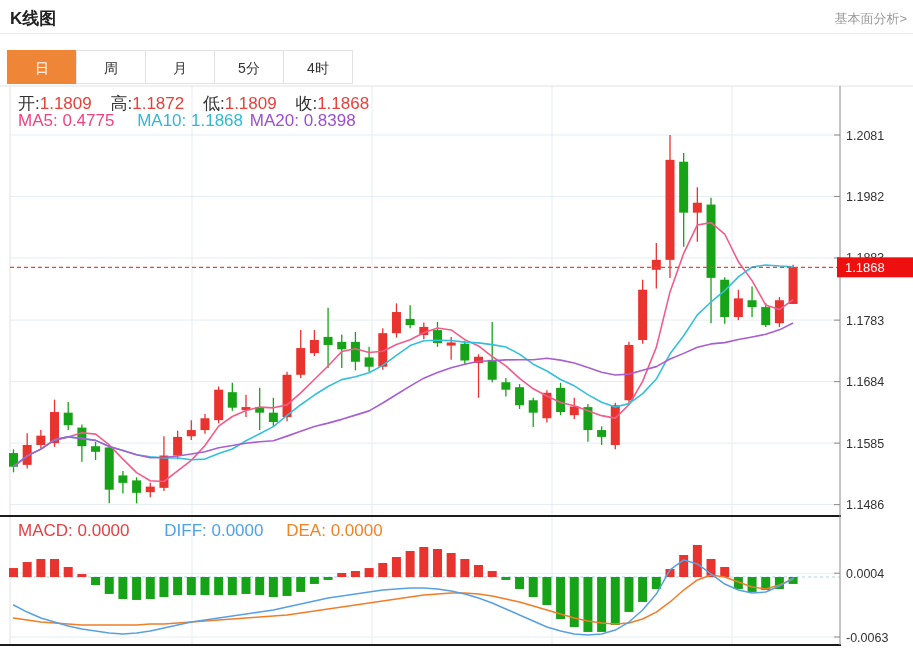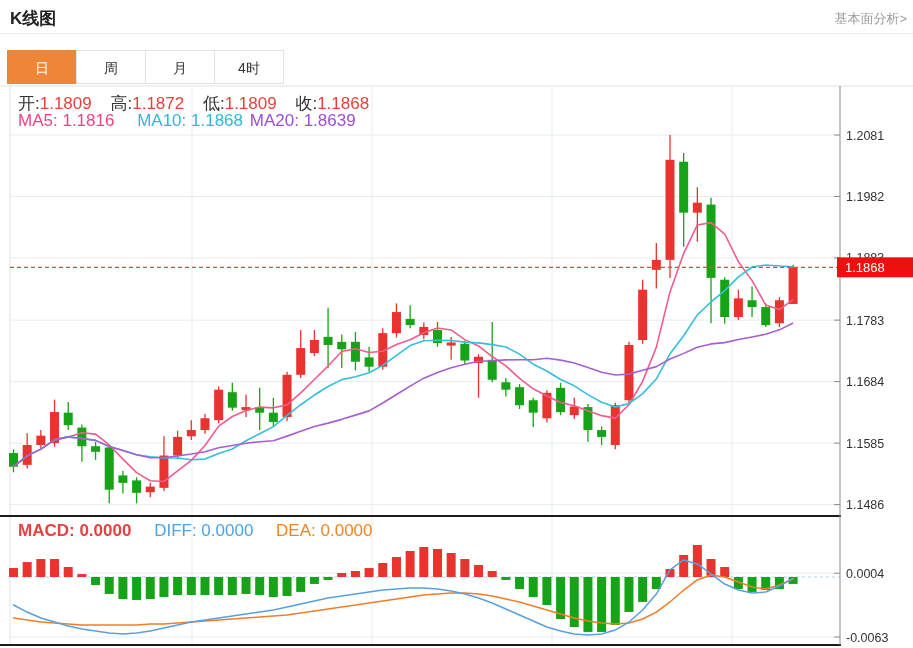--- a/index.html
+++ b/index.html
@@ -13,37 +13,38 @@
        border:1px solid #e2e2e2;margin-left:-1px;background:#fff;cursor:pointer;box-sizing:border-box;}
   .tab.active{background:#ef8536;border-color:#ef8536;color:#fff;}
   #chart-svg{position:absolute;left:0;top:0;font-family:"Liberation Sans",sans-serif;}
   .legend{position:absolute;left:18px;font-size:17px;white-space:nowrap;}
   .legend .pair{margin-right:14px;}
   .lbl{color:#333;}
   .val-red{color:#e8403a;}
   .ma5{color:#f0437b;margin-right:18px;}
   .ma10{color:#2fb8d8;margin-right:2px;}
   .ma20{color:#9d4ed1;}
-  .macd-k{color:#e64040;margin-right:18px;font-weight:bold;}
+  .macd-k{color:#e64040;margin-right:30px;}
   .diff-k{color:#4da3e8;margin-right:18px;}
   .dea-k{color:#f08424;}
 </style>
 </head>
 <body>
 
 <div class="stage">
 
   <div class="page-title">K线图</div>
   <div class="top-link">基本面分析&gt;</div>
   <div class="hdr-divider"></div>
 
   <div class="tabs">
     <div class="tab active">日</div>
     <div class="tab">周</div>
     <div class="tab">月</div>
+    <div class="tab">5分</div>
     <div class="tab">4时</div>
   </div>
 
   <svg id="chart-svg" width="913" height="648">
       <line x1="192" y1="86" x2="192" y2="644" stroke="#e6edf2" stroke-width="1"></line>
       <line x1="372" y1="86" x2="372" y2="644" stroke="#e6edf2" stroke-width="1"></line>
       <line x1="552" y1="86" x2="552" y2="644" stroke="#e6edf2" stroke-width="1"></line>
       <line x1="732" y1="86" x2="732" y2="644" stroke="#e6edf2" stroke-width="1"></line>
       <line x1="10" y1="135" x2="840" y2="135" stroke="#e6edf2" stroke-width="1"></line>
       <line x1="10" y1="196.49880000000013" x2="840" y2="196.49880000000013" stroke="#e6edf2" stroke-width="1"></line>
@@ -263,23 +264,23 @@
     </svg>
 
   <div class="legend" style="top:92px">
     <span class="pair"><span class="lbl">开:</span><span class="val-red">1.1809</span></span>
     <span class="pair"><span class="lbl">高:</span><span class="val-red">1.1872</span></span>
     <span class="pair"><span class="lbl">低:</span><span class="val-red">1.1809</span></span>
     <span class="pair"><span class="lbl">收:</span><span class="val-red">1.1868</span></span>
   </div>
 
   <div class="legend" style="top:111px">
-    <span class="ma5"><span>MA5:</span> <span>1.1816</span></span>
+    <span class="ma5"><span>MA5:</span> <span>0.4775</span></span>
     <span class="ma10"><span>MA10:</span> <span>1.1868</span></span>
-    <span class="ma20"><span>MA20:</span> <span>1.8639</span></span>
+    <span class="ma20"><span>MA20:</span> <span>0.8398</span></span>
   </div>
 
   <div class="legend" style="top:521px">
     <span class="macd-k"><span>MACD:</span> <span>0.0000</span></span>
     <span class="diff-k"><span>DIFF:</span> <span>0.0000</span></span>
     <span class="dea-k"><span>DEA:</span> <span>0.0000</span></span>
   </div>
 
 </div>
 

